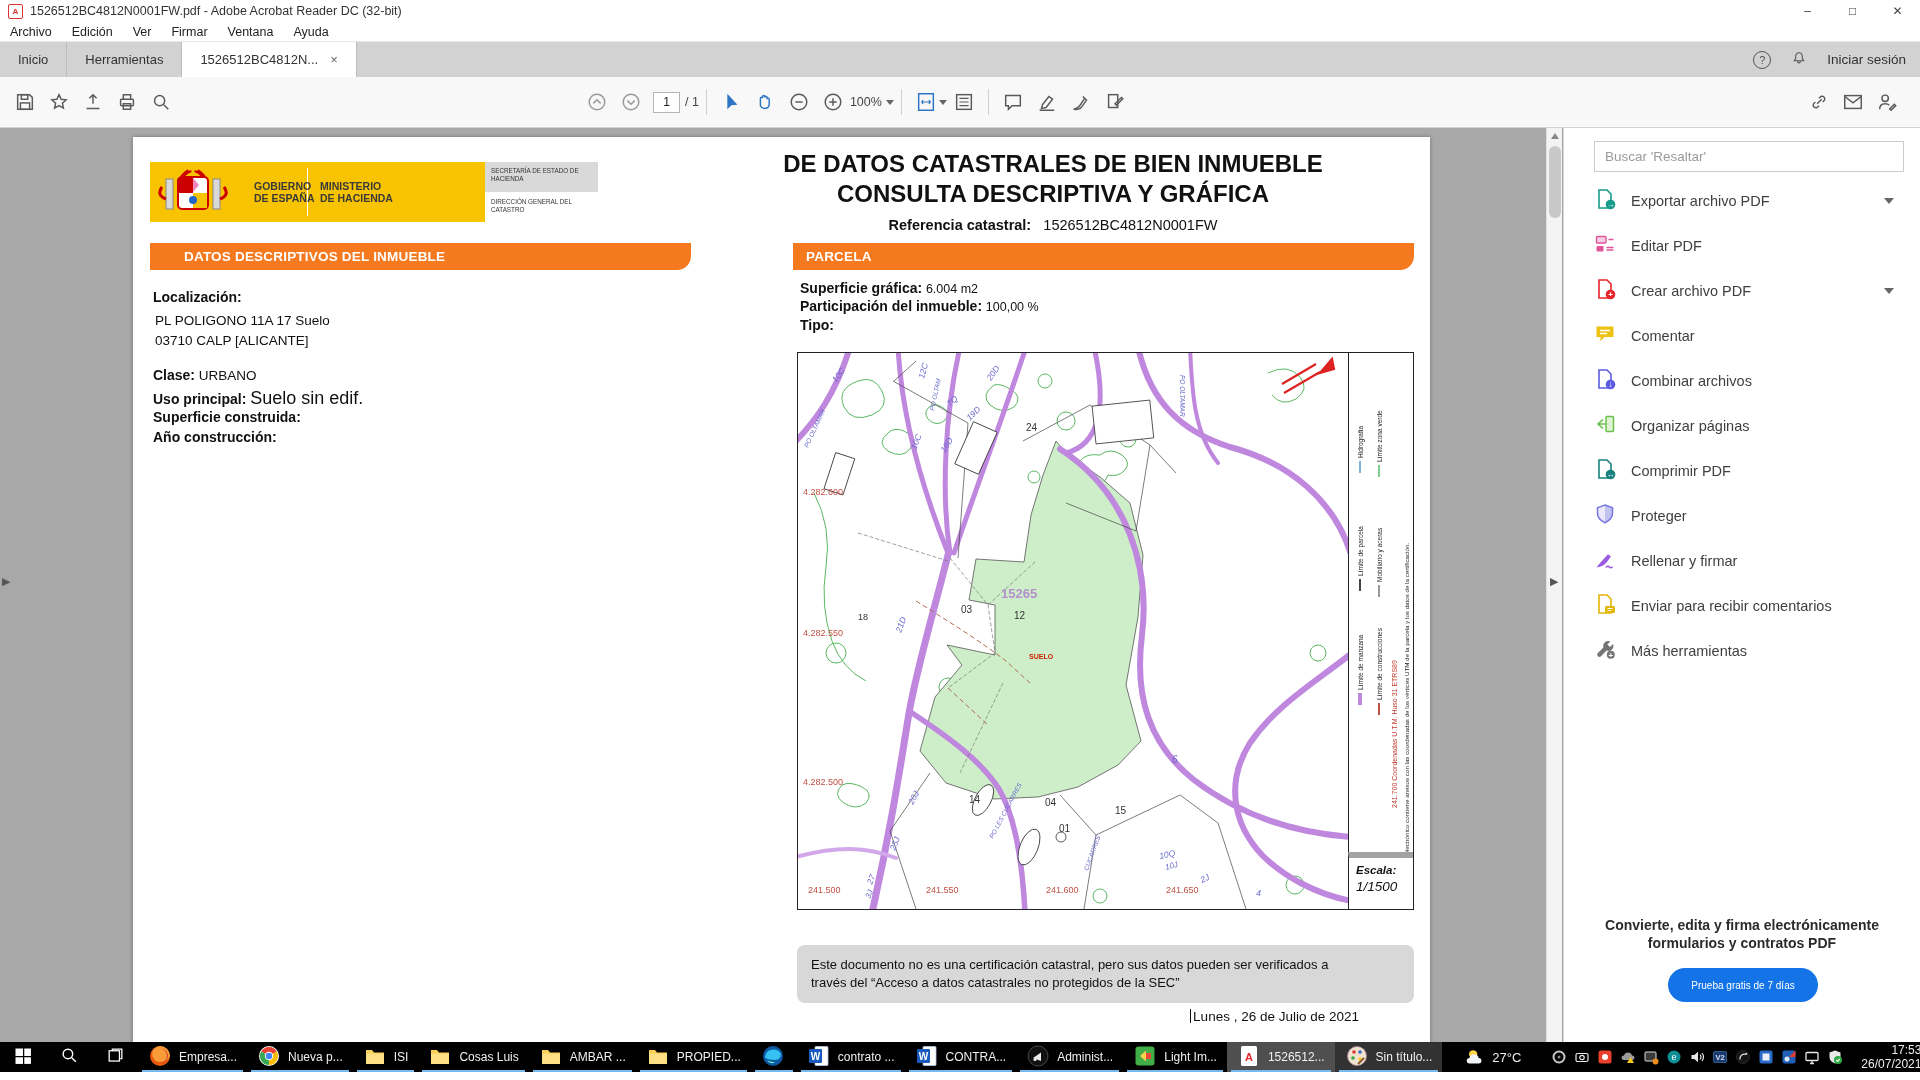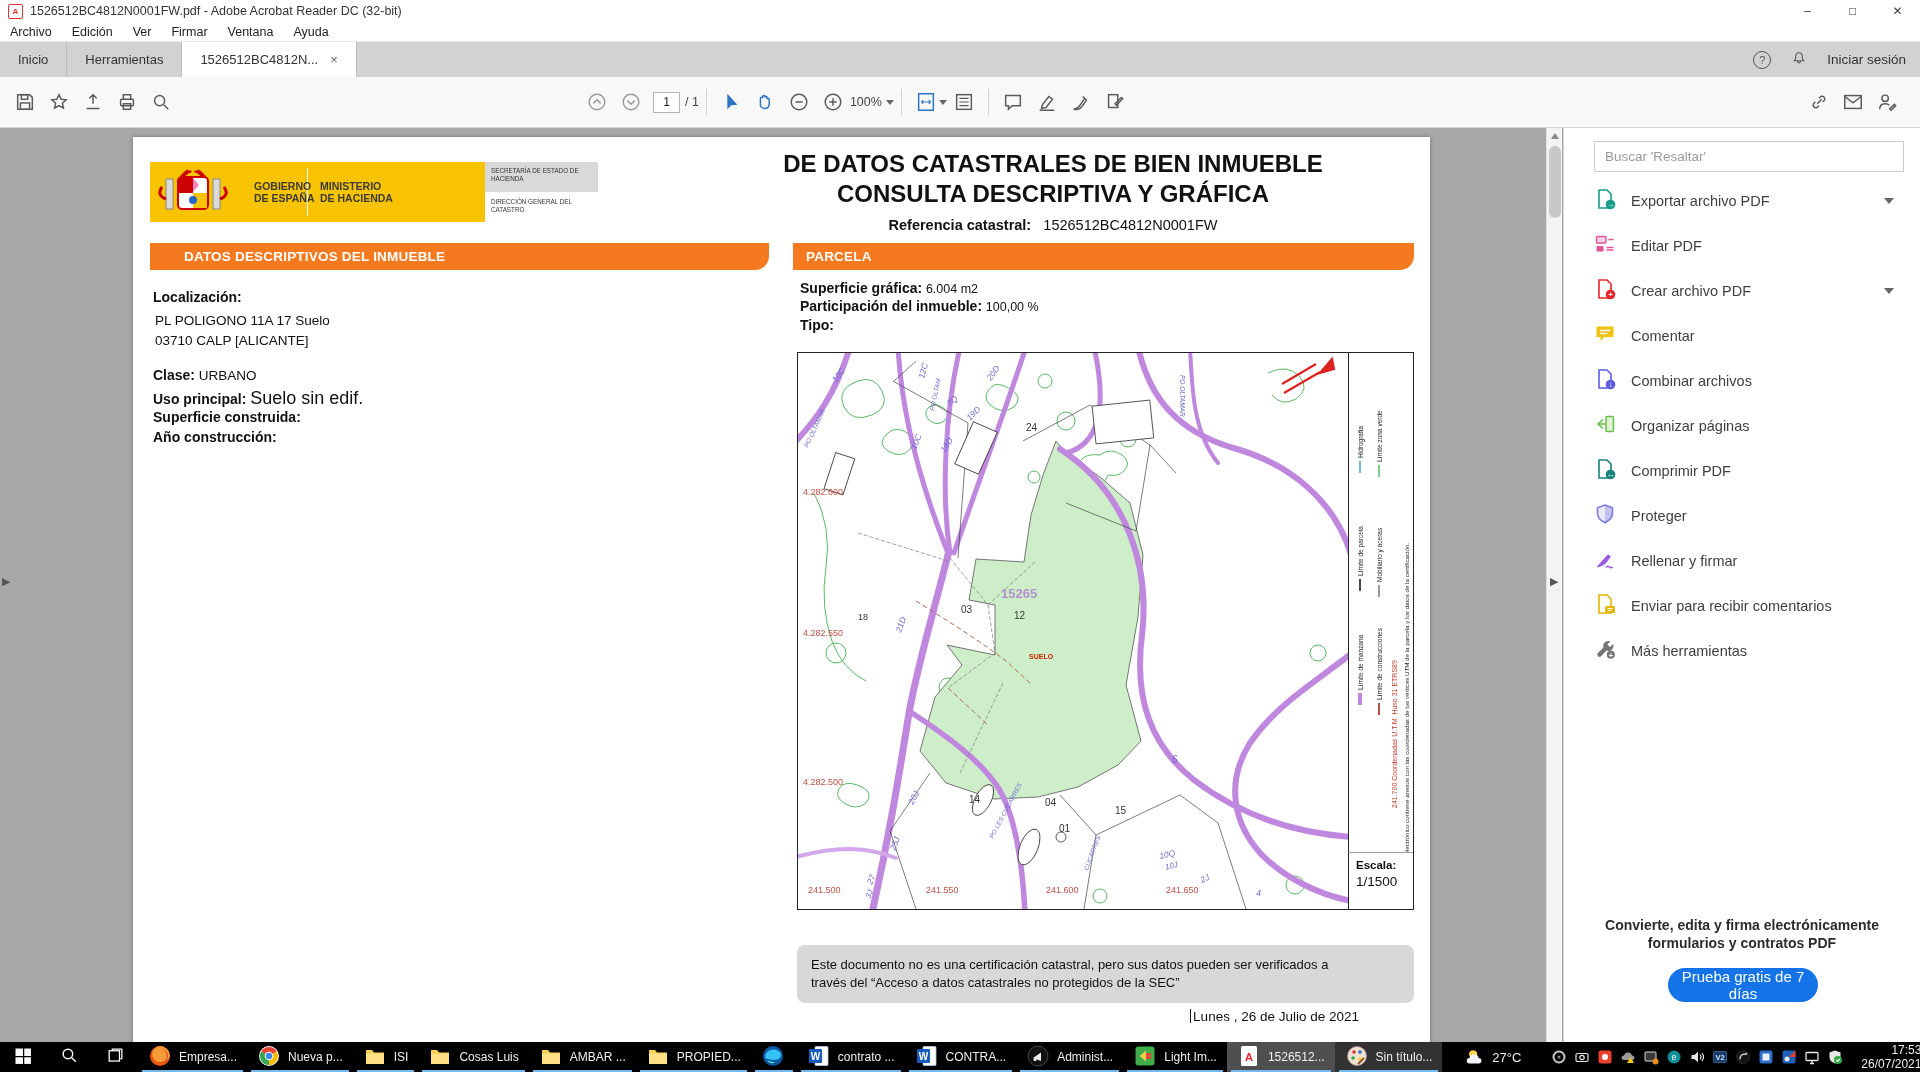--- a/index.html
+++ b/index.html
@@ -53,51 +53,51 @@
   #logo-right { width:113px; display:flex; flex-direction:column; }
   #logo-secretaria { height:30px; background:#d9d9d9; font-size:6.3px; color:#333; padding:5px 4px 0 6px; line-height:7.5px; }
   #logo-direccion { height:30px; background:#fff; font-size:6.3px; color:#333; padding:6px 4px 0 6px; line-height:7.5px; }
 
   
   #doc-title { position:absolute; left:560px; top:12px; width:720px; text-align:center; font-weight:bold; font-size:24px; color:#111; line-height:30px; }
   #doc-ref { position:absolute; left:560px; top:80px; width:720px; text-align:center; font-size:14.5px; color:#111; }
   #doc-ref .lbl { font-weight:bold; }
 
   .orange-bar { position:absolute; height:27px; background:#f5791f; border-radius:0 0 14px 0; color:#fff; font-weight:bold; font-size:13.5px; display:flex; align-items:center; padding-left:13px; letter-spacing:.2px; }
-  #bar-left { left:17px; top:106px; width:619px;padding-left:34px; }
+  #bar-left { left:17px; top:106px; width:541px;padding-left:34px; }
   #bar-parcela { left:660px; top:106px; width:621px; }
 
   .fld { position:absolute; font-size:13.5px; color:#111; }
   .fld b { font-size:14px; }
 
   
   #map-box { position:absolute; left:664px; top:215px; width:617px; height:558px; border:1px solid #222; background:#fff; }
   #map-svg { position:absolute; left:0; top:0; }
   #map-legend { position:absolute; right:0; top:0; width:65px; height:500px; border-left:1px solid #222; background:#fff; overflow:hidden; }
   .vtext { position:absolute; white-space:nowrap; transform:rotate(-90deg); transform-origin:0 0; font-size:6.5px; color:#222; }
   .vtext .dash { display:inline-block; width:12px; height:2px; margin:0 3px 2px 0; vertical-align:middle; }
-  #escala-box { position:absolute; right:0; bottom:0; width:65px; height:57px; border-left:1px solid #222; border-top:1px solid #a3a3a3; background:#fff; padding:6px 0 0 7px; }
+  #escala-box { position:absolute; right:0; bottom:0; width:65px; height:57px; border-left:1px solid #222; border-top:6px solid #a3a3a3; background:#fff; padding:6px 0 0 7px;font-style:italic; }
   #escala-box .el { font-weight:bold; font-size:11.5px; color:#111; }
   #escala-box .ev { font-size:13.5px; color:#111; margin-top:3px; }
 
   
   #disclaimer { position:absolute; left:664px; top:808px; width:617px; height:58px; background:#d8d8d8; border-radius:8px; padding:11px 14px; font-size:13px; color:#111; line-height:18px; }
   #date-line { position:absolute; left:664px; top:872px; width:617px; text-align:right; padding-right:55px; font-size:13.5px; color:#111; }
   #date-line .cursor { display:inline-block; width:1px; height:14px; background:#111; vertical-align:-2px; margin-right:2px; }
 
   
   #tools-panel { position:absolute; left:1563px; top:0; width:357px; height:100%; background:#fff; border-left:1px solid #d6d6d6; }
   #panel-chevron { position:absolute; left:-14px; top:447px; color:#555; font-size:11px; }
   #tp-search { margin:13px 16px 6px 30px; width:310px; height:31px; border:1px solid #ccc; padding:0 10px; font-size:13.5px; color:#333; }
   #tp-search::placeholder { color:#9a9a9a; }
   .tp-item { height:45px; display:flex; align-items:center; padding-left:30px; position:relative; }
   .tp-item .tp-label { font-size:14.5px; color:#3f3f3f; margin-left:15px; }
   .tp-item .tp-chevron { position:absolute; right:26px; width:0; height:0; border-left:5px solid transparent; border-right:5px solid transparent; border-top:6px solid #666; }
   #tp-promo { position:absolute; top:788px; left:0; width:100%; text-align:center; font-size:14px; font-weight:bold; color:#2b2b2b; line-height:18px; }
-  #tp-trial { position:absolute; top:840px; left:104px; width:150px; height:34px; background:#1473e6; border:none; border-radius:17px; color:#fff; font-size:15px; font-family:"Liberation Sans",sans-serif; }
+  #tp-trial { position:absolute; top:840px; left:104px; width:150px; height:34px; background:#1473e6; border:none; border-radius:17px; color:#fff; font-size:10px; font-family:"Liberation Sans",sans-serif; }
 
   
   #taskbar { height:30px; background:#000000; display:flex; align-items:stretch; color:#eee; }
   .tk-btn { width:44px; display:flex; align-items:center; justify-content:center; }
   .tk-app { display:flex; align-items:center; gap:7px; padding:0 10px; font-size:12px; color:#f0f0f0; position:relative; min-width:46px; }
   .tk-app.running::after { content:""; position:absolute; left:4px; right:4px; bottom:0; height:2px; background:#76b9ed; }
   .tk-app.active { background:#4f4f4f; }
   .tk-app.semi { background:#323232; }
   .tk-app .lbl { white-space:nowrap; }
   #tk-right { margin-left:auto; display:flex; align-items:center; }

